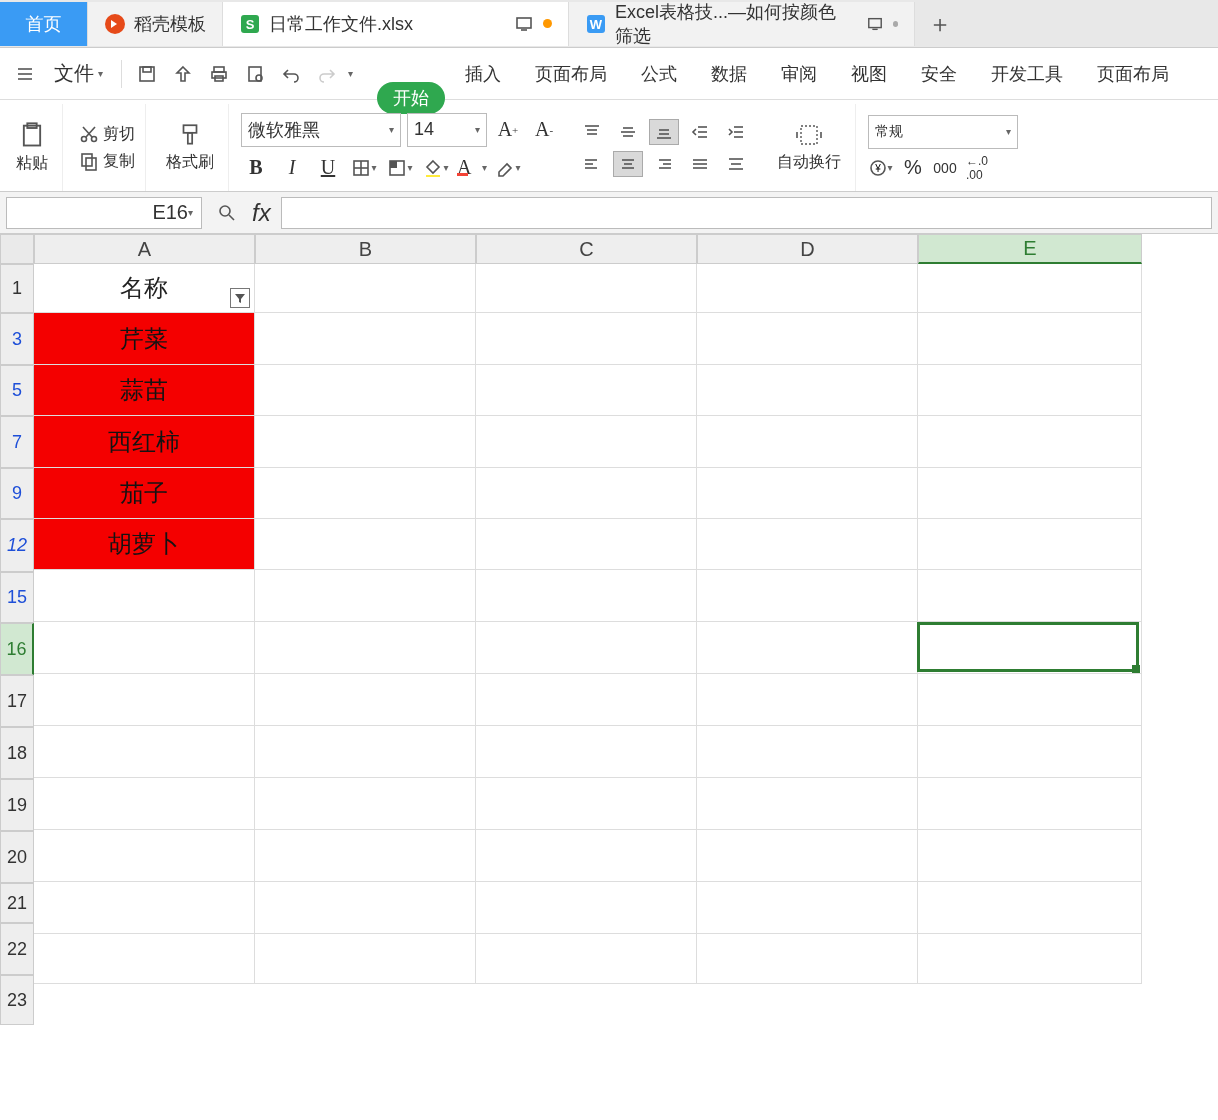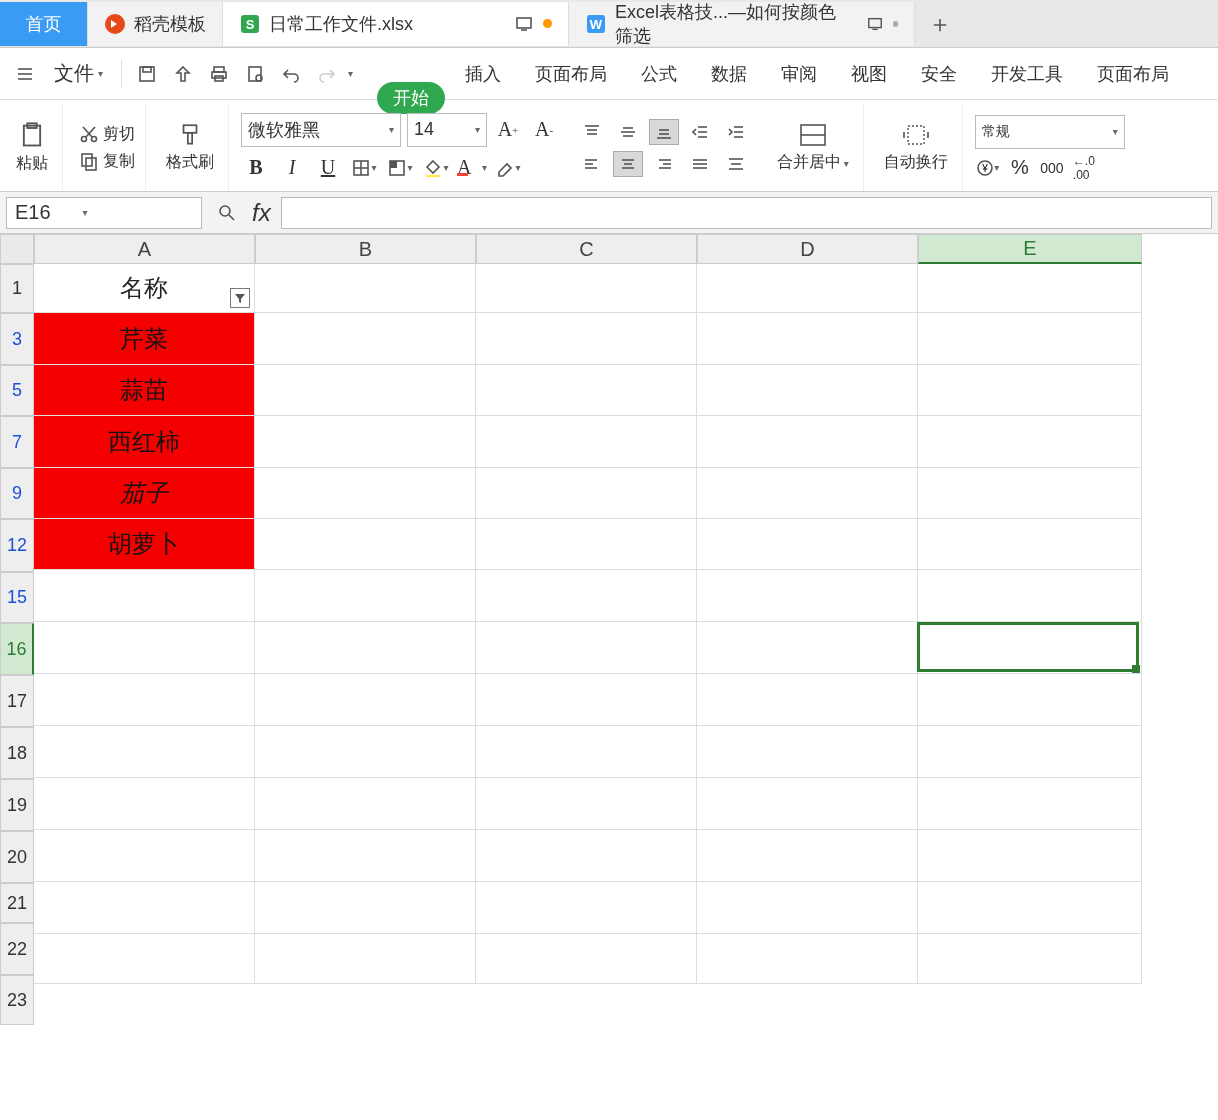--- a/index.html
+++ b/index.html
@@ -86,23 +86,22 @@
   .align-btn { width:30px; height:26px; border:1px solid transparent; display:inline-flex; align-items:center; justify-content:center;}
   .align-btn.active { background:#d9d9d9; border:1px solid #aaa;}
   .big-btn { display:flex; flex-direction:column; align-items:center; gap:4px; padding: 2px 8px; font-size:16px;}
   .big-btn .icb { font-size:28px; }
   .formula-bar {
     display:flex; align-items:center; height:42px; background:#f3f3f3; border-bottom:1px solid #ccc;
     padding: 0 6px; gap: 10px;
   }
   .name-box {
     width: 196px; height: 32px; background:#fff; border:1px solid #bbb;
-    display:flex; align-items:center; justify-content:flex-start; padding:0 8px;
+    display:flex; align-items:center; justify-content:flex-end; padding:0 8px;
     font-size: 20px;
-    gap: 32px;
   }
   .fx-label { font-style: italic; font-size: 24px; }
   .formula-input{
     flex:1; height:32px; background:#fff; border:1px solid #bbb; padding:0 8px;
   }
   .sheet-area {
     display:flex; height: calc(1120px - 48px - 52px - 92px - 42px);
     background:#fff; position:relative;
   }
   .corner {
@@ -438,31 +437,20 @@
             <line x1="2" y1="13" x2="16" y2="13" class="icon-stroke"></line>
             <line x1="4" y1="8" x2="14" y2="8" class="icon-stroke"></line>
           </svg>
         </span>
     </div>
   </div>
   <div class="tool-group">
     <div class="big-btn">
       <span class="icb">
           <svg width="30" height="26" viewBox="0 0 30 26">
-            <rect x="3" y="3" width="24" height="20" class="icon-stroke"></rect>
-            <line x1="3" y1="13" x2="27" y2="13" class="icon-stroke"></line>
-          </svg>
-        </span>
-      <span><span>合并居中</span><span class="dd"> ▾</span></span>
-    </div>
-  </div>
-  <div class="tool-group">
-    <div class="big-btn">
-      <span class="icb">
-          <svg width="30" height="26" viewBox="0 0 30 26">
             <rect x="7" y="4" width="16" height="18" stroke="#555" stroke-width="1.4" fill="none" stroke-dasharray="2 2"></rect>
             <path d="M3 10 L3 16 M27 10 L27 16" class="icon-stroke"></path>
           </svg>
         </span>
       <span>自动换行</span>
     </div>
   </div>
   <div class="tool-group noborder" style="flex-direction:column; align-items:flex-start; gap:6px;">
     <div class="select-box" style="width:150px;">
       <span>常规</span>
@@ -506,21 +494,21 @@
       <div class="col-h" style="width: 221px;">C</div>
       <div class="col-h" style="width: 221px;">D</div>
       <div class="col-h sel" style="width: 224px;">E</div>
     </div>
   <div class="row-headers" id="rowHeaders">
       <div class="row-h" style="height: 49px;">1</div>
       <div class="row-h filtered" style="height: 52px;">3</div>
       <div class="row-h filtered" style="height: 51px;">5</div>
       <div class="row-h filtered" style="height: 52px;">7</div>
       <div class="row-h filtered" style="height: 51px;">9</div>
-      <div class="row-h filtered" style="height: 53px;">12</div>
+      <div class="row-h filtered" style="height: 53px; font-style: italic;">12</div>
       <div class="row-h filtered" style="height: 51px;">15</div>
       <div class="row-h sel" style="height: 52px;">16</div>
       <div class="row-h" style="height: 52px;">17</div>
       <div class="row-h" style="height: 52px;">18</div>
       <div class="row-h" style="height: 52px;">19</div>
       <div class="row-h" style="height: 52px;">20</div>
       <div class="row-h" style="height: 40px;">21</div>
       <div class="row-h" style="height: 52px;">22</div>
       <div class="row-h" style="height: 50px;">23</div>
     </div>
@@ -551,21 +539,21 @@
         <div class="cell" style="width: 224px;"></div>
       </div>
       <div class="cell-row" style="height: 52px;">
         <div class="cell redbg" style="width: 221px;">西红柿</div>
         <div class="cell" style="width: 221px;"></div>
         <div class="cell" style="width: 221px;"></div>
         <div class="cell" style="width: 221px;"></div>
         <div class="cell" style="width: 224px;"></div>
       </div>
       <div class="cell-row" style="height: 51px;">
-        <div class="cell redbg" style="width: 221px; font-style: italic;">茄子</div>
+        <div class="cell redbg" style="width: 221px;">茄子</div>
         <div class="cell" style="width: 221px;"></div>
         <div class="cell" style="width: 221px;"></div>
         <div class="cell" style="width: 221px;"></div>
         <div class="cell" style="width: 224px;"></div>
       </div>
       <div class="cell-row" style="height: 51px;">
         <div class="cell redbg" style="width: 221px;">胡萝卜</div>
         <div class="cell" style="width: 221px;"></div>
         <div class="cell" style="width: 221px;"></div>
         <div class="cell" style="width: 221px;"></div>

